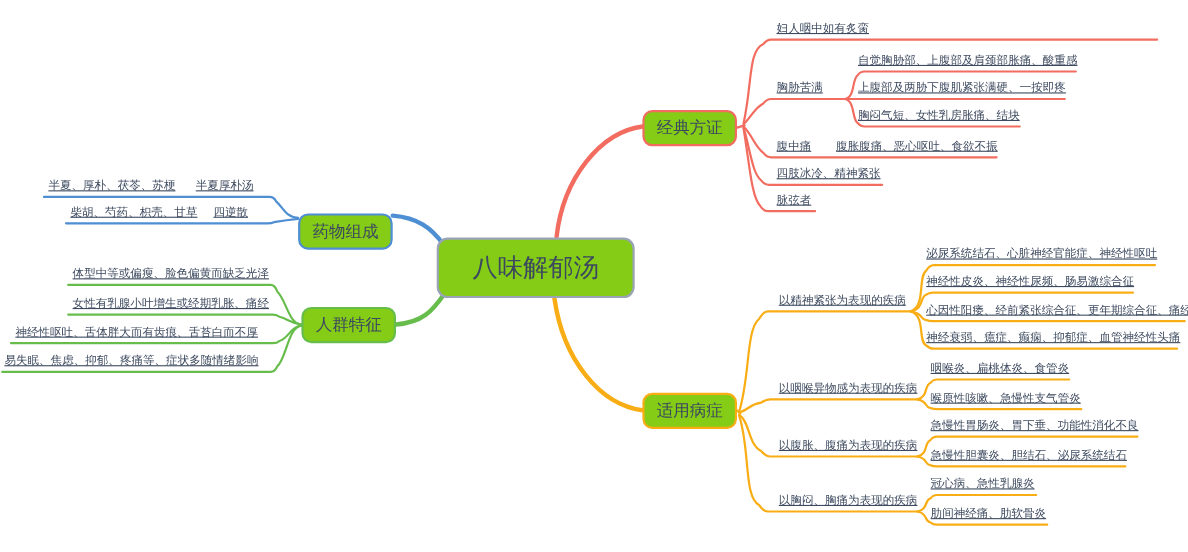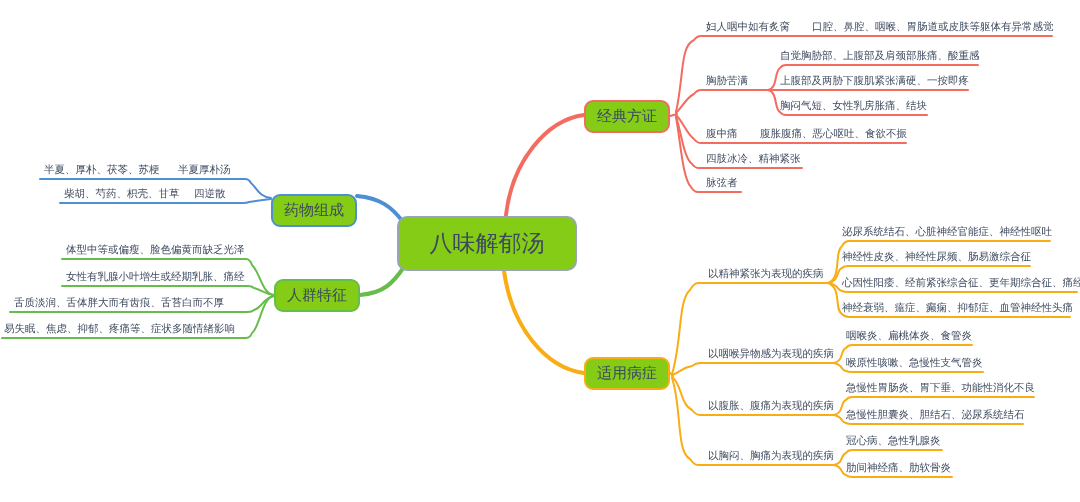--- a/index.html
+++ b/index.html
@@ -17,21 +17,21 @@
     left:397px;top:216px;width:180px;height:55px;
     border:2px solid #9aa4b6;border-radius:10px;font-size:23px;
   }
   .node.branch{width:86px;height:33px;border-width:2px;border-style:solid;font-size:15px;}
   .node.b-comp{left:271px;top:194px;border-color:#4e8ed3;text-align:center;}
   .node.b-pop{left:274px;top:279px;border-color:#67bd4b;}
   .node.b-classic{left:584px;top:100px;border-color:#f26c5f;}
   .node.b-indic{left:584px;top:357px;border-color:#f9ad14;}
   .leaf{
     position:absolute;font-size:10.5px;line-height:14px;color:#3d4a5f;
-    white-space:nowrap;cursor:default;
+    white-space:nowrap;cursor:default;text-decoration:underline;
   }
 </style>
 </head>
 <body>
 
 <div class="canvas">
 
   <svg width="1080" height="502" viewBox="0 0 1080 502">
     <g fill="none" stroke-linecap="round" stroke-linejoin="round">
 
@@ -81,25 +81,24 @@
   <div class="node branch b-classic">经典方证</div>
   <div class="node branch b-indic">适用病症</div>
 
   <div class="leaf" style="left:44px;top:162px">半夏、厚朴、茯苓、苏梗</div>
   <div class="leaf" style="left:178px;top:162px">半夏厚朴汤</div>
   <div class="leaf" style="left:64px;top:186px">柴胡、芍药、枳壳、甘草</div>
   <div class="leaf" style="left:194px;top:186px">四逆散</div>
 
   <div class="leaf" style="left:66px;top:242px">体型中等或偏瘦、脸色偏黄而缺乏光泽</div>
   <div class="leaf" style="left:66px;top:269px">女性有乳腺小叶增生或经期乳胀、痛经</div>
-  <div class="leaf" style="left:14px;top:295px">舌质淡润、舌体胖大而有齿痕、舌苔白而不厚</div>
+  <div class="leaf" style="left:14px;top:295px">神经性呕吐、舌体胖大而有齿痕、舌苔白而不厚</div>
   <div class="leaf" style="left:4px;top:321px">易失眠、焦虑、抑郁、疼痛等、症状多随情绪影响</div>
 
   <div class="leaf" style="left:706px;top:19px">妇人咽中如有炙脔</div>
-  <div class="leaf" style="left:812px;top:19px">口腔、鼻腔、咽喉、胃肠道或皮肤等躯体有异常感觉</div>
   <div class="leaf" style="left:706px;top:73px">胸胁苦满</div>
   <div class="leaf" style="left:780px;top:48px">自觉胸胁部、上腹部及肩颈部胀痛、酸重感</div>
   <div class="leaf" style="left:780px;top:73px">上腹部及两胁下腹肌紧张满硬、一按即疼</div>
   <div class="leaf" style="left:780px;top:98px">胸闷气短、女性乳房胀痛、结块</div>
   <div class="leaf" style="left:706px;top:126px">腹中痛</div>
   <div class="leaf" style="left:760px;top:126px">腹胀腹痛、恶心呕吐、食欲不振</div>
   <div class="leaf" style="left:706px;top:151px">四肢冰冷、精神紧张</div>
   <div class="leaf" style="left:706px;top:175px">脉弦者</div>
 
   <div class="leaf" style="left:708px;top:266px">以精神紧张为表现的疾病</div>

